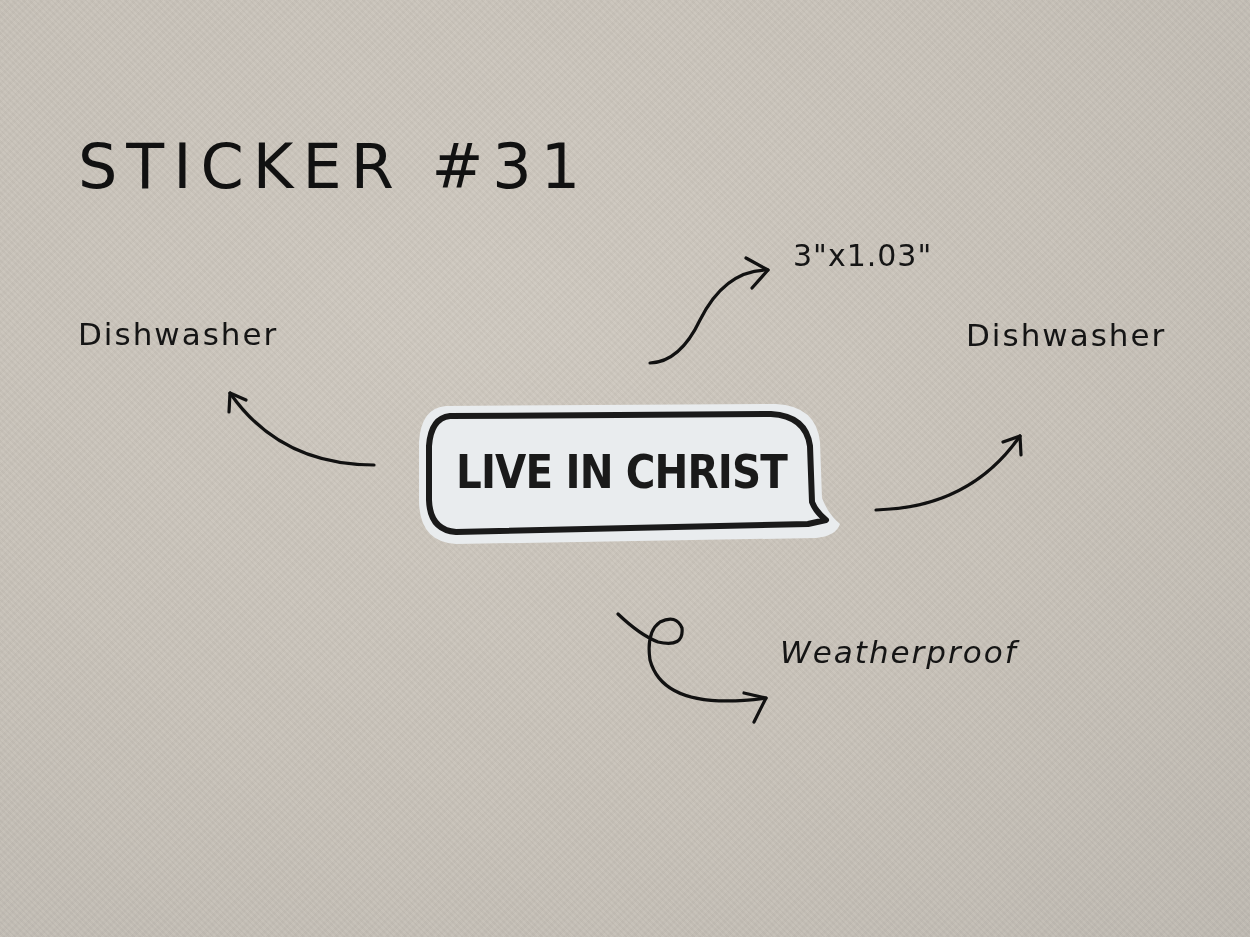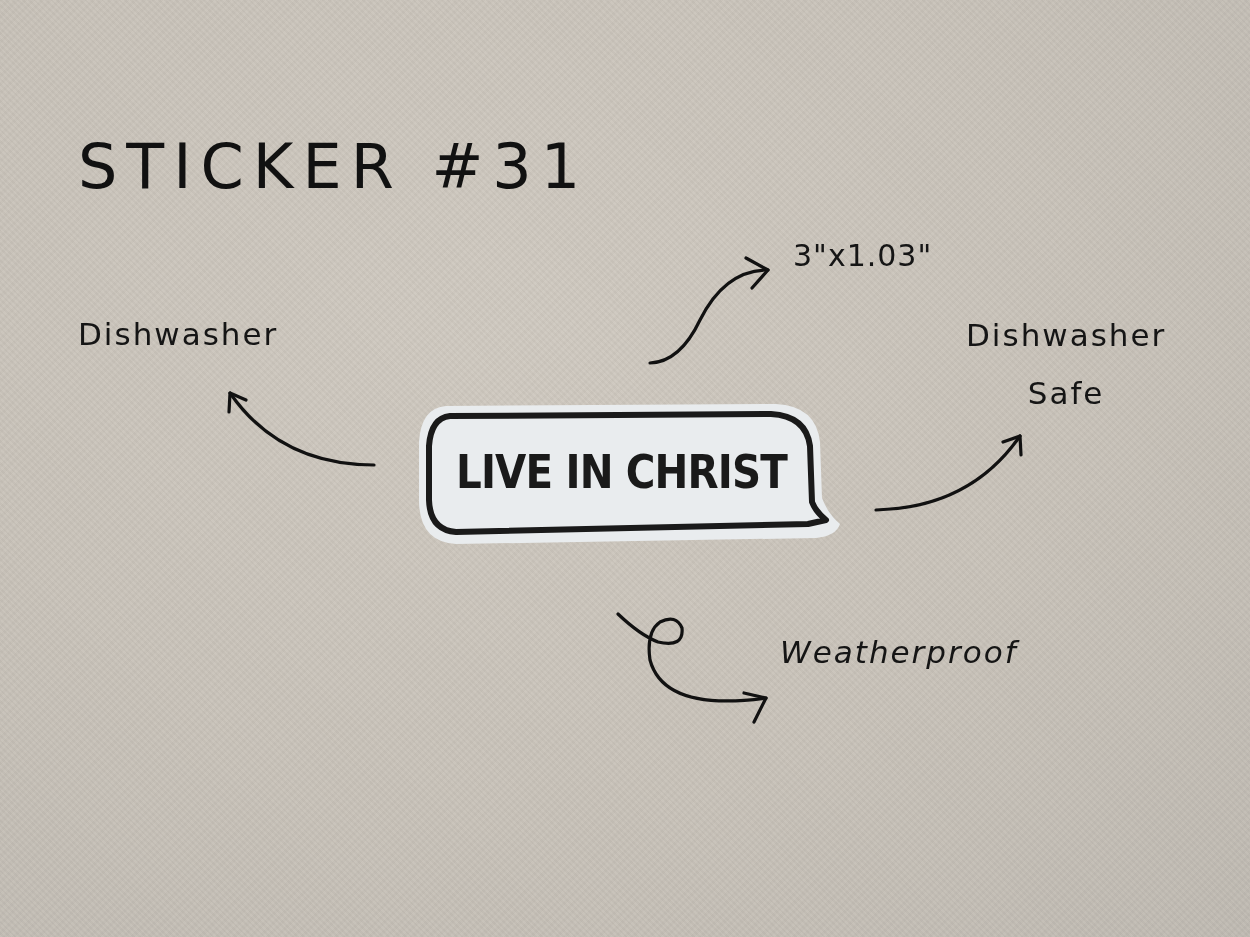--- a/index.html
+++ b/index.html
@@ -53,21 +53,20 @@
 <svg class="sticker" viewBox="0 0 426 146" width="426" height="146">
   <path d="M30 4 L360 2 Q400 4 404 40 L406 96 Q412 112 424 122 Q420 134 400 136 L40 142 Q4 140 3 100 L3 40 Q5 6 30 4 Z" fill="#e9ecee"></path>
   <path d="M34 14 L355 12 Q390 14 394 44 L396 100 Q400 110 410 118 L392 122 L40 130 Q14 128 13 98 L13 44 Q15 16 34 14 Z" fill="none" stroke="#1a1a1a" stroke-width="6" stroke-linejoin="round"></path>
 </svg>
 <div class="sticker-text">LIVE IN CHRIST</div>
 
 <div class="label size-label">3"x1.03"</div>
 <div class="label waterproof">Dishwasher</div>
 <div class="label dishwasher">
   <div>Dishwasher</div>
-  <div>Safe</div>
 </div>
 <div class="label weatherproof">Weatherproof</div>
 
 <svg class="arrows" width="1250" height="937">
   <g fill="none" stroke="#111" stroke-width="3.2" stroke-linecap="round" stroke-linejoin="round">
 
     <g>
       <path d="M650 363 Q680 362 700 320 Q725 270 768 270"></path>
       <path d="M746 258 L768 270 L752 288"></path>
     </g>

